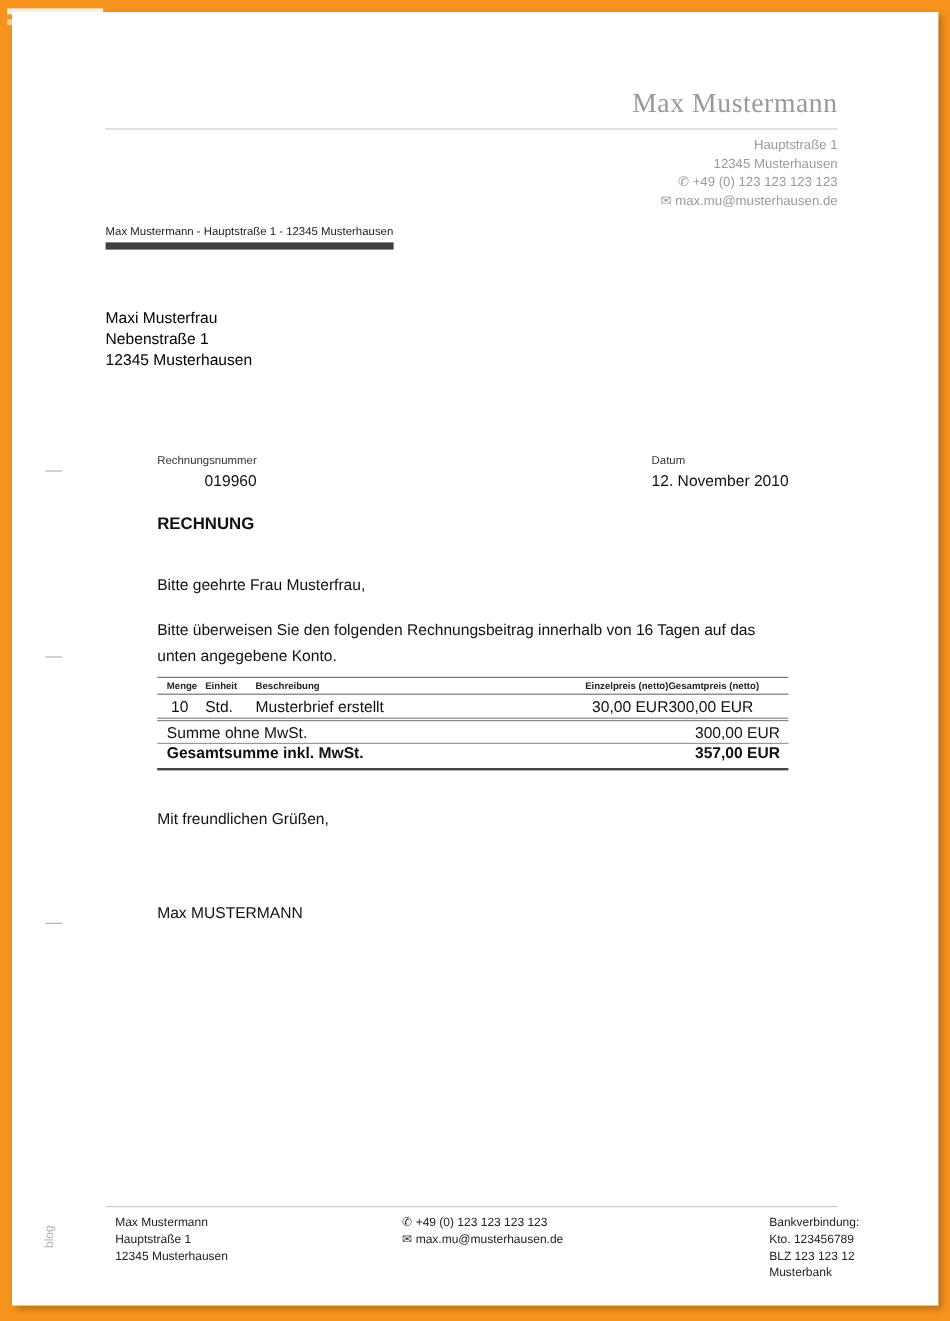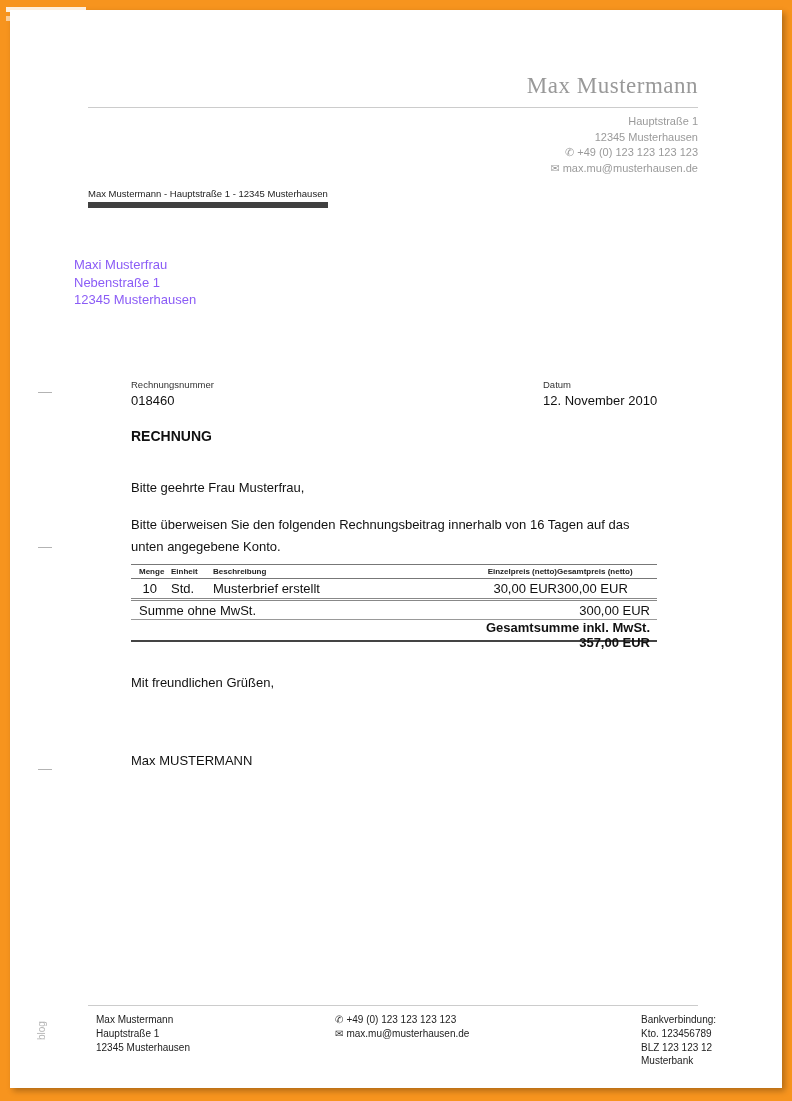--- a/index.html
+++ b/index.html
@@ -12,47 +12,47 @@
   
   .header-name { position:absolute; top:63px; right:84px; font-family:"Liberation Serif", serif; font-size:23px; color:#999999; letter-spacing:0.5px; }
   .header-rule { position:absolute; top:97px; left:78px; width:610px; height:1px; background:#cccccc; }
   .header-address { position:absolute; top:104px; right:84px; text-align:right; font-size:11px; color:#9a9a9a; line-height:15.5px; }
   .icon { display:inline-block; margin-right:3px; color:#9a9a9a; }
 
   
   .sender-line { position:absolute; top:178px; left:78px; font-size:9.5px; color:#222; border-bottom:6px solid #404040; padding-bottom:3px; }
 
   
-  .recipient { position:absolute; top:246px; left:64px; font-size:13px; color:#8b5cf6; line-height:17.5px; }
+  .recipient { position:absolute; top:246px; left:78px; font-size:13px; color:#000000; line-height:17.5px; }
 
   
   .meta-label { font-size:9.5px; color:#333; display:block; margin-bottom:3px; }
   .meta-value { font-size:13px; color:#111; display:block; }
-  .meta-invoice { position:absolute; top:369px; left:121px; }
+  .meta-invoice { position:absolute; top:369px; left:121px;text-align:right; }
   .meta-date { position:absolute; top:369px; left:533px; }
 
   .subject { position:absolute; top:418px; left:121px; font-size:14px; font-weight:bold; color:#111; }
   .salutation { position:absolute; top:470px; left:121px; font-size:13px; color:#111; }
   .intro { position:absolute; top:504px; left:121px; width:527px; font-size:13px; color:#111; line-height:21.5px; }
 
   
   .inv-table { position:absolute; top:554px; left:121px; width:526px; border-top:1.2px solid #777; font-size:13px; color:#111; }
   .t-head, .t-row { display:grid; grid-template-columns:34px 48px 1fr 108px 100px; align-items:center; }
   .t-head { height:14px; border-bottom:1px solid #777; font-size:8px; font-weight:bold; color:#222; }
   .t-row { height:20px; border-bottom:1px solid #888; }
   .c-menge { padding-left:8px; }
   .t-row .c-menge { text-align:right; padding:0 8px 0 0; }
   .c-einheit { padding-left:6px; }
   .c-besch { padding-left:0; }
   .c-einzel { text-align:right; }
   .c-gesamt { text-align:left; padding-right:7px; }
   .double-rule { height:2px; border-bottom:1px solid #888; }
   .t-sum { display:flex; justify-content:space-between; align-items:center; height:19px; padding:0 7px 0 8px; border-bottom:1px solid #999; }
   .t-vat { border-bottom:1px solid #777; }
-  .t-total { display:flex; justify-content:space-between; align-items:flex-end; height:22px; padding:0 7px 0 8px; font-weight:bold; border-bottom:2.5px solid #444;flex-direction:column; }
+  .t-total { display:flex; justify-content:space-between; align-items:flex-start; height:22px; padding:0 7px 0 8px; font-weight:bold; border-bottom:2.5px solid #444; }
 
   .closing { position:absolute; top:665px; left:121px; font-size:13px; color:#111; }
   .signature { position:absolute; top:743px; left:121px; font-size:13px; color:#111; }
 
   
   .footer-rule { position:absolute; top:995px; left:78px; width:610px; height:1px; background:#cccccc; }
   .footer-col { position:absolute; top:1003px; font-size:10px; color:#222; line-height:13.8px; }
   .footer-col1 { left:86px; }
   .footer-col2 { left:325px; }
   .footer-col3 { left:631px; }
@@ -85,21 +85,21 @@
     <div class="sender-line">Max Mustermann - Hauptstraße 1 - 12345 Musterhausen</div>
 
     <div class="recipient">
       <div>Maxi Musterfrau</div>
       <div>Nebenstraße 1</div>
       <div>12345 Musterhausen</div>
     </div>
 
     <div class="meta-invoice">
       <span class="meta-label">Rechnungsnummer</span>
-      <span class="meta-value">018460</span>
+      <span class="meta-value">019960</span>
     </div>
     <div class="meta-date">
       <span class="meta-label">Datum</span>
       <span class="meta-value">12. November 2010</span>
     </div>
 
     <div class="subject">RECHNUNG</div>
     <div class="salutation">Bitte geehrte Frau Musterfrau,</div>
     <div class="intro">Bitte überweisen Sie den folgenden Rechnungsbeitrag innerhalb von 16 Tagen auf das unten angegebene Konto.</div>
 

